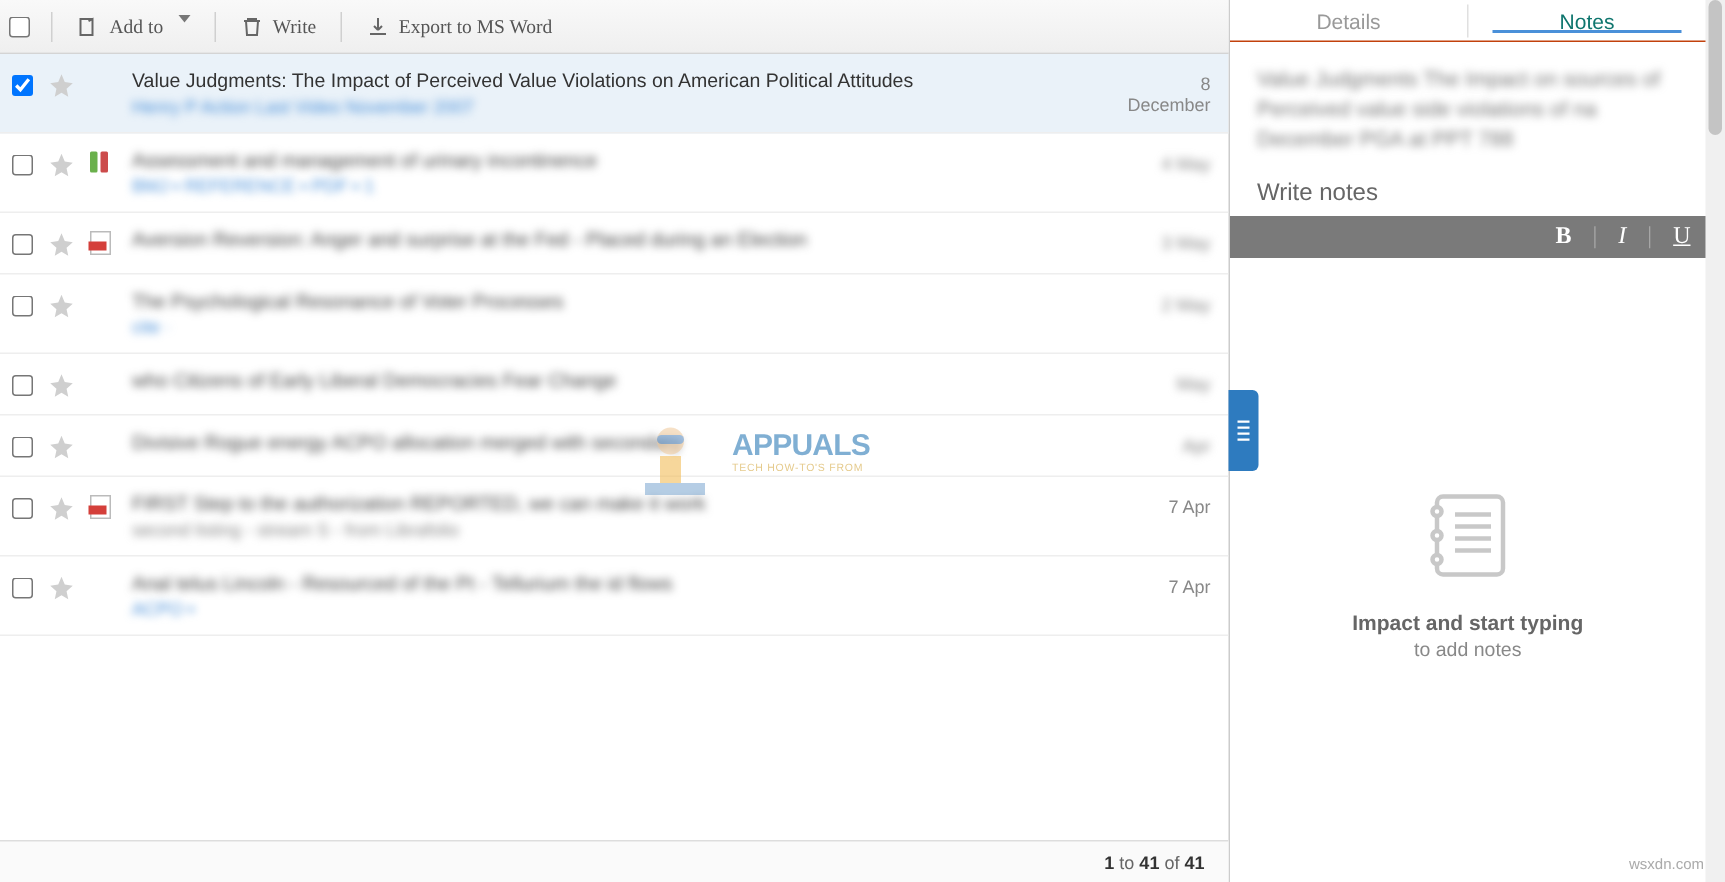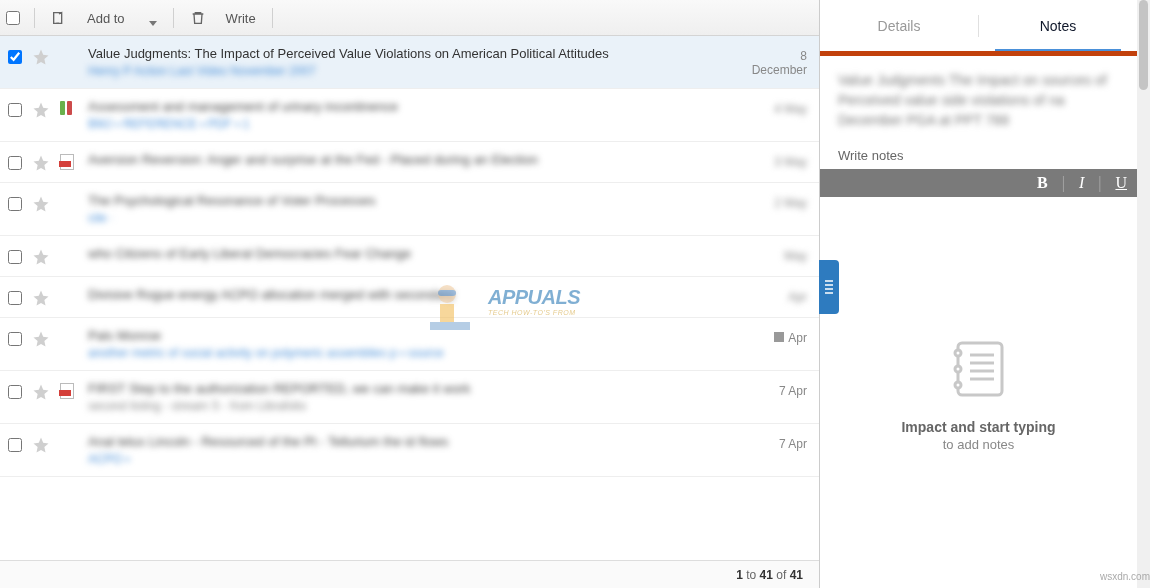--- a/index.html
+++ b/index.html
@@ -39,26 +39,27 @@
       gap: 2px;
     }
     .toolbar-left { display: flex; align-items: center; gap: 2px; }
     .toolbar-right { margin-left: auto; display: flex; align-items: center; }
     .tb-check {
       width: 14px; height: 14px;
       margin-right: 8px;
     }
     .tb-btn {
       display: inline-flex;
-      align-items: flex-end;
-      gap: 20px;
+      align-items: flex-start;
+      gap: 6px;
       padding: 4px 10px;
       color: #555;
       cursor: pointer;
       border-radius: 2px;
+      font-family: Liberation Serif, serif;
     }
     .tb-sep { width:1px; height:20px; background:#d0d0d0; margin:0 4px; }
     .icon { width:16px; height:16px; flex-shrink:0; }
     .chev-down { width:0;height:0;border-left:4px solid transparent;border-right:4px solid transparent;border-top:5px solid #777; display:inline-block; margin-left:4px;}
     
     .list {
       flex:1;
       overflow-y: scroll;
       position: relative;
     }
@@ -122,46 +123,47 @@
       align-items:center;
       justify-content:flex-end;
       padding:0 16px;
       font-size:12px;
       color:#666;
     }
     .pager b{color:#333;}
     .right-pane::-webkit-scrollbar{width:13px;}
     
     .tabs {
-      height:56px;
+      height:28px;
       display:flex;
-      border-bottom:5px solid #c2410c;
+      border-bottom:1px solid #c2410c;
+      align-items:center;
     }
     .tab {
       flex:1;
       display:flex;
       align-items:center;
       justify-content:center;
       color:#999;
       font-size:14px;
       cursor:pointer;
       position:relative;
     }
-    .tab.active { color:#0f172a; }
+    .tab.active { color:#0f766e; }
     .tab.active::after {
       content:'';position:absolute;left:10%;right:10%;bottom:0;height:2px;background:#4a90d9;
     }
     .tab-sep{width:1px;height:22px;background:#e0e0e0;align-self:center;}
     .details-panel {
       padding:16px 18px 10px;
       font-size:14px;
       color:#555;
     }
     .detail-line{filter:blur(3px);margin-bottom:4px;color:#777;}
-    .notes-label{font-size:13px;color:#666;padding:6px 18px 6px;}
+    .notes-label{font-size:16px;color:#666;padding:6px 18px 6px;}
     .notes-toolbar{
       height:28px;background:#7a7a7a;display:flex;justify-content:flex-end;align-items:center;
       padding:0 10px;gap:14px;margin:0 0;
     }
     .notes-toolbar span{color:#fff;font-family:'Times New Roman',serif;font-size:16px;cursor:pointer;}
     .nt-b{font-weight:bold;}
     .nt-i{font-style:italic;}
     .nt-u{text-decoration:underline;}
     .notes-area{
       flex:1; margin:0; border:none; padding:40px 20px;
@@ -184,28 +186,27 @@
       background:#2e7bbf;
       border-radius:0 4px 4px 0;
       display:flex;align-items:center;justify-content:center;
       z-index:5;
     }
     
     .watermark{
       position:absolute; left:420px; top:240px; z-index:3;
       opacity:0.55; width:180px; pointer-events:none;
       font-family:Arial;
-      font-style:italic;
     }
     .wm-svg{width:60px;height:60px;float:left;}
     .wm-text{float:left;margin-left:8px;margin-top:10px;}
     .wm-brand{font-weight:bold;color:#1a6fb0;font-size:20px;letter-spacing:-0.5px;}
     .wm-tag{font-size:7px;color:#d0a030;letter-spacing:0.5px;}
     .src-tag{
-      position:absolute;right:0;bottom:6px;font-size:10px;color:#aaa;
+      position:absolute;right:14px;bottom:6px;font-size:10px;color:#aaa;
     }
   </style>
 </head>
 <body>
 
 <div class="left-pane">
   <div class="toolbar">
     <div class="toolbar-left">
       <input type="checkbox" class="tb-check" style="">
       <div class="tb-sep"></div>
@@ -218,20 +219,26 @@
         <span class="chev-down"></span>
       </div>
       <div class="tb-sep"></div>
       <div class="tb-btn">
         <svg class="icon" viewBox="0 0 24 24" fill="none" stroke="#666" stroke-width="2">
             <path d="M4 6h16M8 6V4h8v2M6 6l1 14h10l1-14"></path>
           </svg>
         <span>Write</span>
       </div>
       <div class="tb-sep"></div>
+      <div class="tb-btn">
+        <svg class="icon" viewBox="0 0 24 24" fill="none" stroke="#666" stroke-width="2">
+            <path d="M12 3v12m0 0l-4-4m4 4l4-4M4 19h16"></path>
+          </svg>
+        <span>Export to MS Word</span>
+      </div>
     </div>
   </div>
 
   <div class="list">
 
     <div class="row selected">
       <input type="checkbox" class="cb" checked="" style="">
       <svg class="star" viewBox="0 0 24 24" fill="#cfcfcf">
           <path d="M12 2l2.9 6.9L22 10l-5.5 4.8L18 22l-6-3.5L6 22l1.5-7.2L2 10l7.1-1.1z"></path>
         </svg>
@@ -305,32 +312,20 @@
       <svg class="star" viewBox="0 0 24 24" fill="#cfcfcf">
           <path d="M12 2l2.9 6.9L22 10l-5.5 4.8L18 22l-6-3.5L6 22l1.5-7.2L2 10l7.1-1.1z"></path>
         </svg>
       <div class="pdf"></div>
       <div class="content">
         <div class="title-line">Divisive Rogue energy ACPO allocation merged with secondary</div>
       </div>
       <div class="date blur">Apr</div>
     </div>
 
-    <div class="row">
-      <input type="checkbox" class="cb" style="">
-      <svg class="star" viewBox="0 0 24 24" fill="#cfcfcf">
-          <path d="M12 2l2.9 6.9L22 10l-5.5 4.8L18 22l-6-3.5L6 22l1.5-7.2L2 10l7.1-1.1z"></path>
-        </svg>
-      <div class="pdf"></div>
-      <div class="content">
-        <div class="title-line">Pals Monroe</div>
-        <div class="meta-line">another metric of social activity on polymeric assemblies p ▪ source</div>
-      </div>
-      <div class="date"><span style="display:inline-block;width:10px;height:10px;background:#999;margin-right:4px"></span>Apr</div>
-    </div>
 
     <div class="row">
       <input type="checkbox" class="cb" style="">
       <svg class="star" viewBox="0 0 24 24" fill="#cfcfcf">
           <path d="M12 2l2.9 6.9L22 10l-5.5 4.8L18 22l-6-3.5L6 22l1.5-7.2L2 10l7.1-1.1z"></path>
         </svg>
       <div class="pdf">
           <div class="pdf-icon"></div>
         </div>
       <div class="content">

